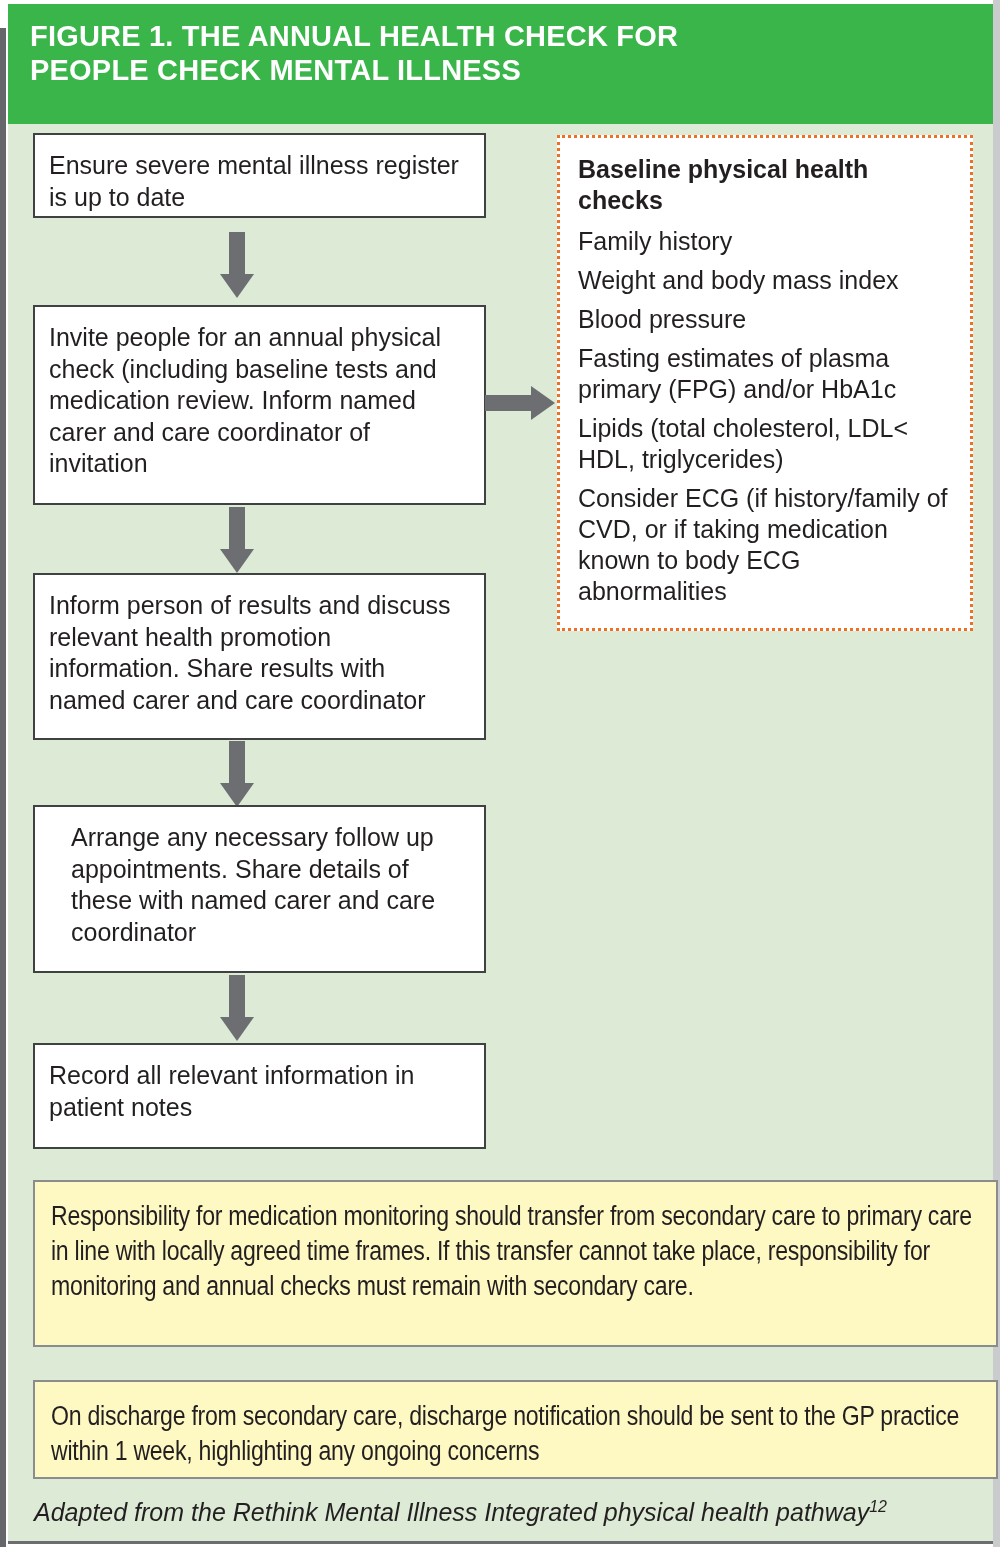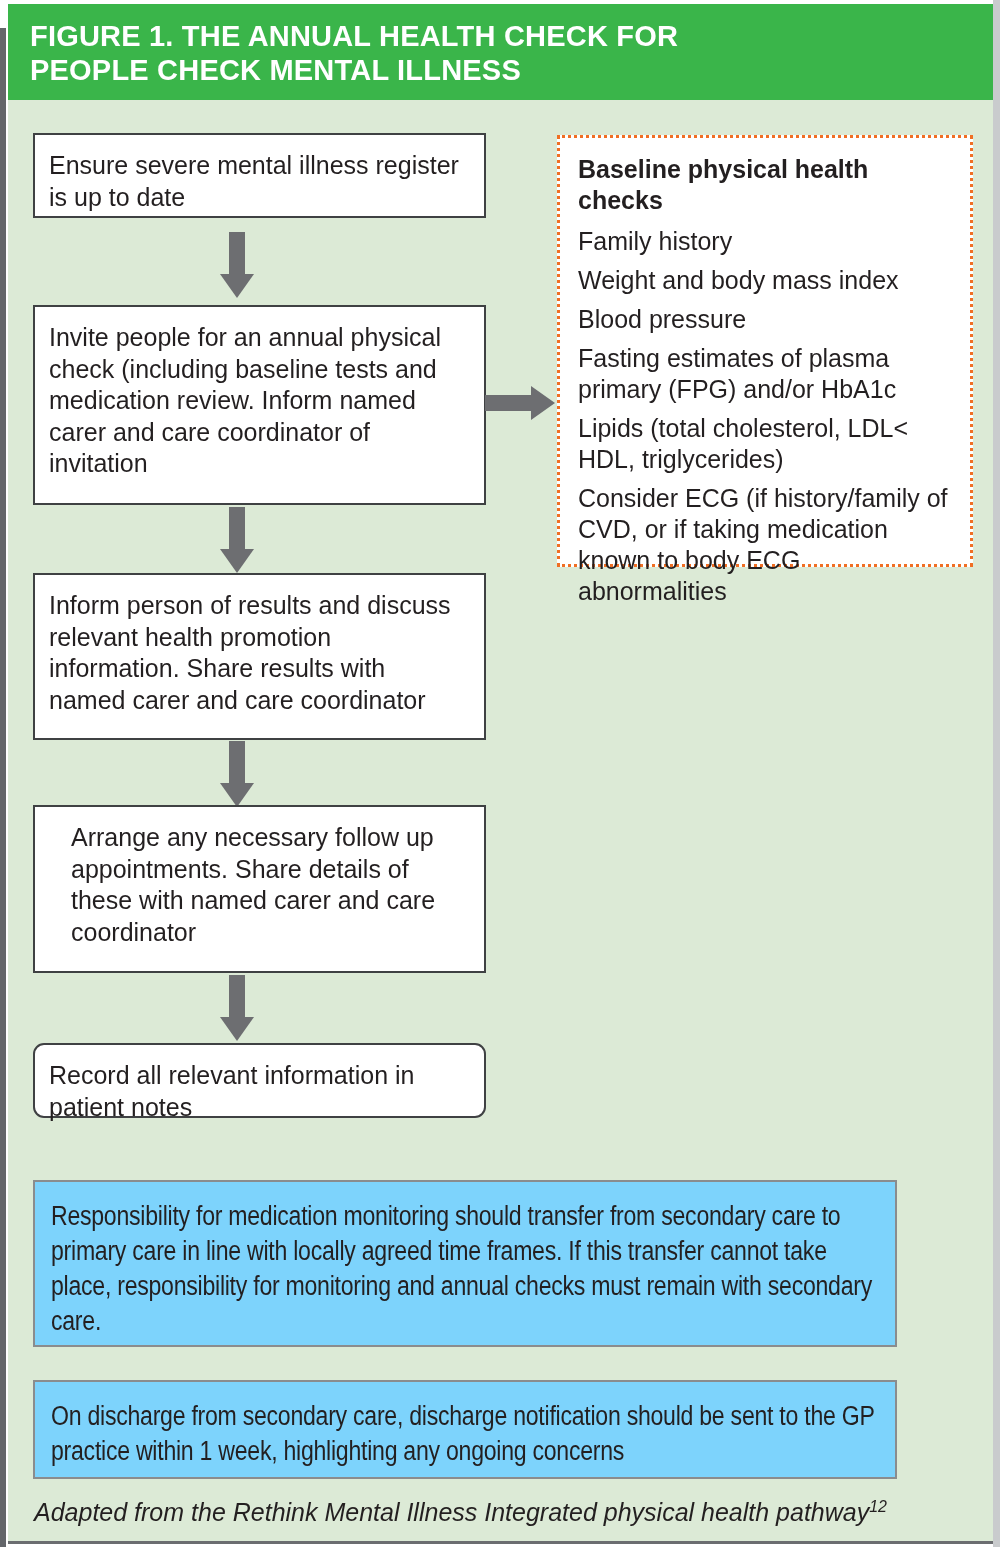--- a/index.html
+++ b/index.html
@@ -31,21 +31,21 @@
   .figure {
     position: absolute;
     left: 8px; top: 4px;
     width: 985px; height: 1537px;
     background: #dcead6;
     border-bottom: 3px solid #6b6d70;
   }
   .header {
     position: absolute;
     left: 0; top: 0;
-    width: 100%; height: 96px;
+    width: 100%; height: 120px;
     background: #3ab54a;
     box-sizing: border-box;
     padding: 15px 0 0 22px;
   }
   .title-line {
     color: #ffffff;
     font-weight: bold;
     font-size: 29px;
     line-height: 34px;
     letter-spacing: 0.2px;
@@ -58,55 +58,55 @@
     border: 2px solid #3f4143;
     box-sizing: border-box;
     padding: 15px 16px 0 14px;
     font-size: 25px;
     line-height: 31.5px;
   }
   .box1 { top: 129px; height: 85px; }
   .box2 { top: 301px; height: 200px; }
   .box3 { top: 569px; height: 167px; }
   .box4 { top: 801px; height: 168px; padding-left: 36px; }
-  .box5 { top: 1039px; height: 75px; border-radius: 11px; }
+  .box5 { top: 1039px; height: 106px; }
   .arrow {
     position: absolute;
   }
   .arrow-1 { left: 212px; top: 228px; }
   .arrow-2 { left: 212px; top: 503px; }
   .arrow-3 { left: 212px; top: 737px; }
   .arrow-4 { left: 212px; top: 971px; }
   .arrow-right { left: 477px; top: 382px; }
   .dotted-box {
     position: absolute;
     left: 549px; top: 131px;
-    width: 416px; height: 432px;
+    width: 416px; height: 496px;
     background: #ffffff;
     border: 3px dotted #f06f24;
     box-sizing: border-box;
     padding: 16px 16px 0 18px;
   }
   .baseline-heading {
     font-weight: bold;
     font-size: 25px;
     line-height: 31px;
     max-width: 310px;
     margin-bottom: 10px;
   }
   .baseline-item {
     font-size: 25px;
     line-height: 31px;
     margin-bottom: 8px;
   }
   .note-box {
     position: absolute;
     left: 25px;
-    width: 864px;
-    background: #7dd3fc;
+    width: 965px;
+    background: #fef9c3;
     border: 2px solid #8a8c8e;
     box-sizing: border-box;
     padding: 17px 20px 0 16px;
     overflow: hidden;
   }
   .noteA { top: 1176px; height: 167px; }
   .noteB { top: 1376px; height: 99px; }
   .cond {
     font-size: 27px;
     line-height: 35px;

